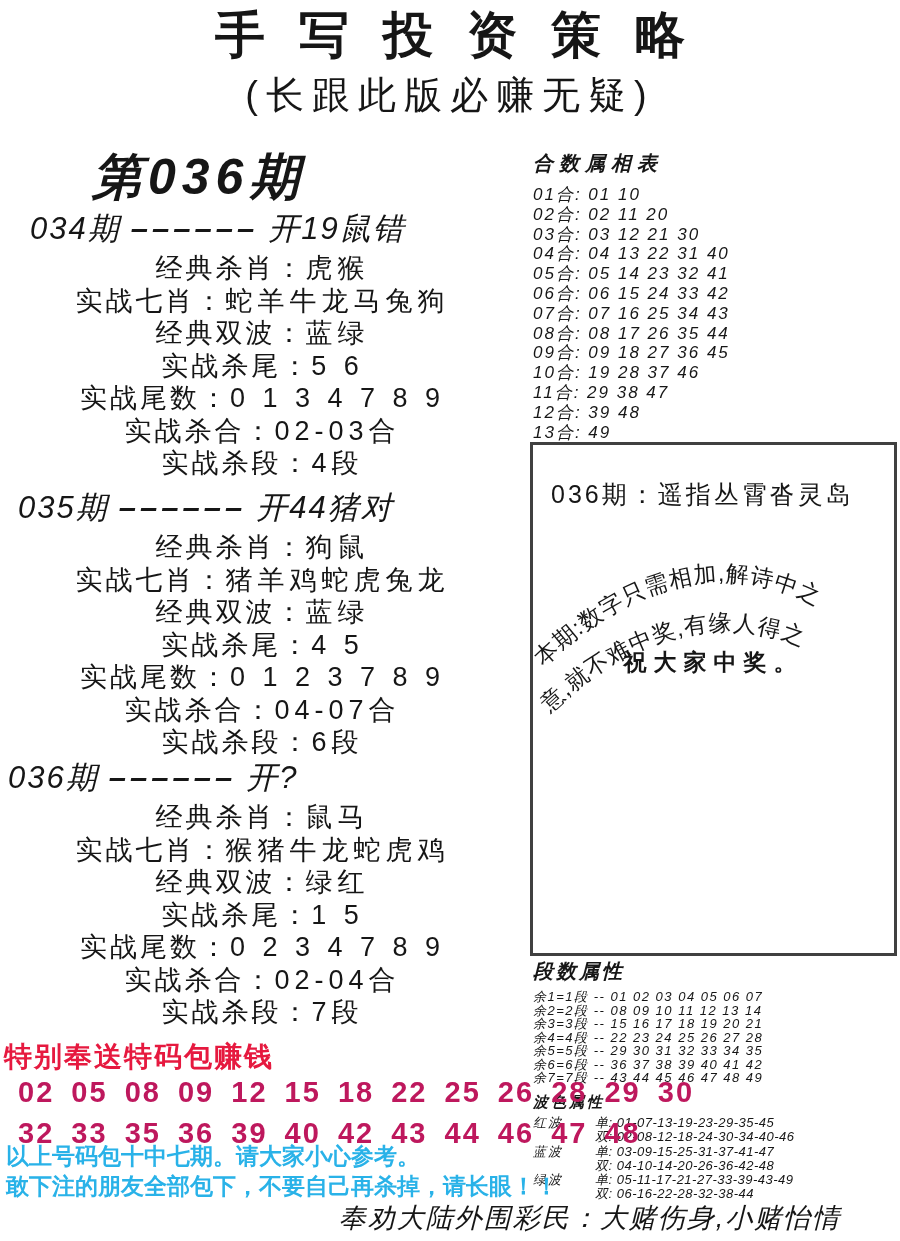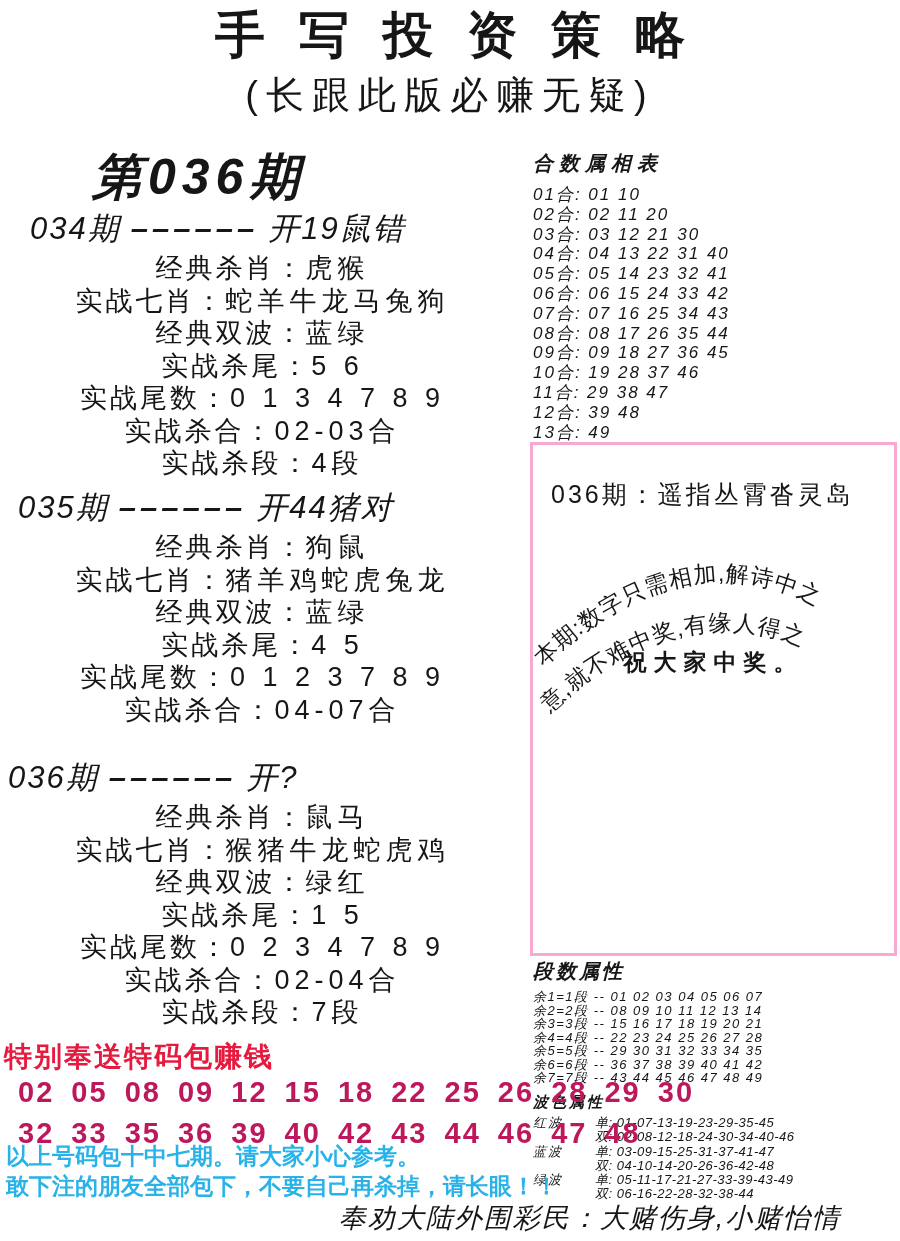--- a/index.html
+++ b/index.html
@@ -33,21 +33,21 @@
   .stat-row { text-align:center; font-size:27px; line-height:32.5px; white-space:nowrap; }
   .stat-label { letter-spacing:3px; }
   .stat-value { letter-spacing:5px; }
   
   .hesu { position:absolute; left:533px; top:150px; font-style:italic; }
   .hesu-title { font-size:20px; font-weight:700; letter-spacing:6px; margin-bottom:8px; }
   .hesu-row { font-size:17px; line-height:19.8px; letter-spacing:2px; font-weight:500; }
   
   .riddle-box {
     position:absolute; left:530px; top:442px; width:361px; height:508px;
-    border:3px solid #f9a8d4; background:#fff;
+    border:3px solid #404040; background:#fff;
   }
   .riddle-title {
     position:absolute; top:33px; left:18px; font-size:25px; letter-spacing:3px;
     white-space:nowrap;
   }
   .arc-svg { position:absolute; top:72px; left:0; width:360px; height:215px; }
   .wish {
     position:absolute; top:202px; left:0; width:100%; text-align:center;
     font-size:23px; font-weight:700; letter-spacing:7px;
   }
@@ -105,20 +105,21 @@
   <div class="period p035">
     <div class="period-header">
       <span>035期</span><span class="dashes">––––––</span><span>开44猪对</span>
     </div>
     <div class="stat-row"><span class="stat-label">经典杀肖：</span><span class="stat-value">狗鼠</span></div>
     <div class="stat-row"><span class="stat-label">实战七肖：</span><span class="stat-value">猪羊鸡蛇虎兔龙</span></div>
     <div class="stat-row"><span class="stat-label">经典双波：</span><span class="stat-value">蓝绿</span></div>
     <div class="stat-row"><span class="stat-label">实战杀尾：</span><span class="stat-value">4 5</span></div>
     <div class="stat-row"><span class="stat-label">实战尾数：</span><span class="stat-value">0 1 2 3 7 8 9</span></div>
     <div class="stat-row"><span class="stat-label">实战杀合：</span><span class="stat-value">04-07合</span></div>
+    <div class="stat-row"><span class="stat-label">实战杀段：</span><span class="stat-value">6段</span></div>
   </div>
 
   <div class="period p036">
     <div class="period-header">
       <span>036期</span><span class="dashes">––––––</span><span>开?</span>
     </div>
     <div class="stat-row"><span class="stat-label">经典杀肖：</span><span class="stat-value">鼠马</span></div>
     <div class="stat-row"><span class="stat-label">实战七肖：</span><span class="stat-value">猴猪牛龙蛇虎鸡</span></div>
     <div class="stat-row"><span class="stat-label">经典双波：</span><span class="stat-value">绿红</span></div>
     <div class="stat-row"><span class="stat-label">实战杀尾：</span><span class="stat-value">1 5</span></div>

